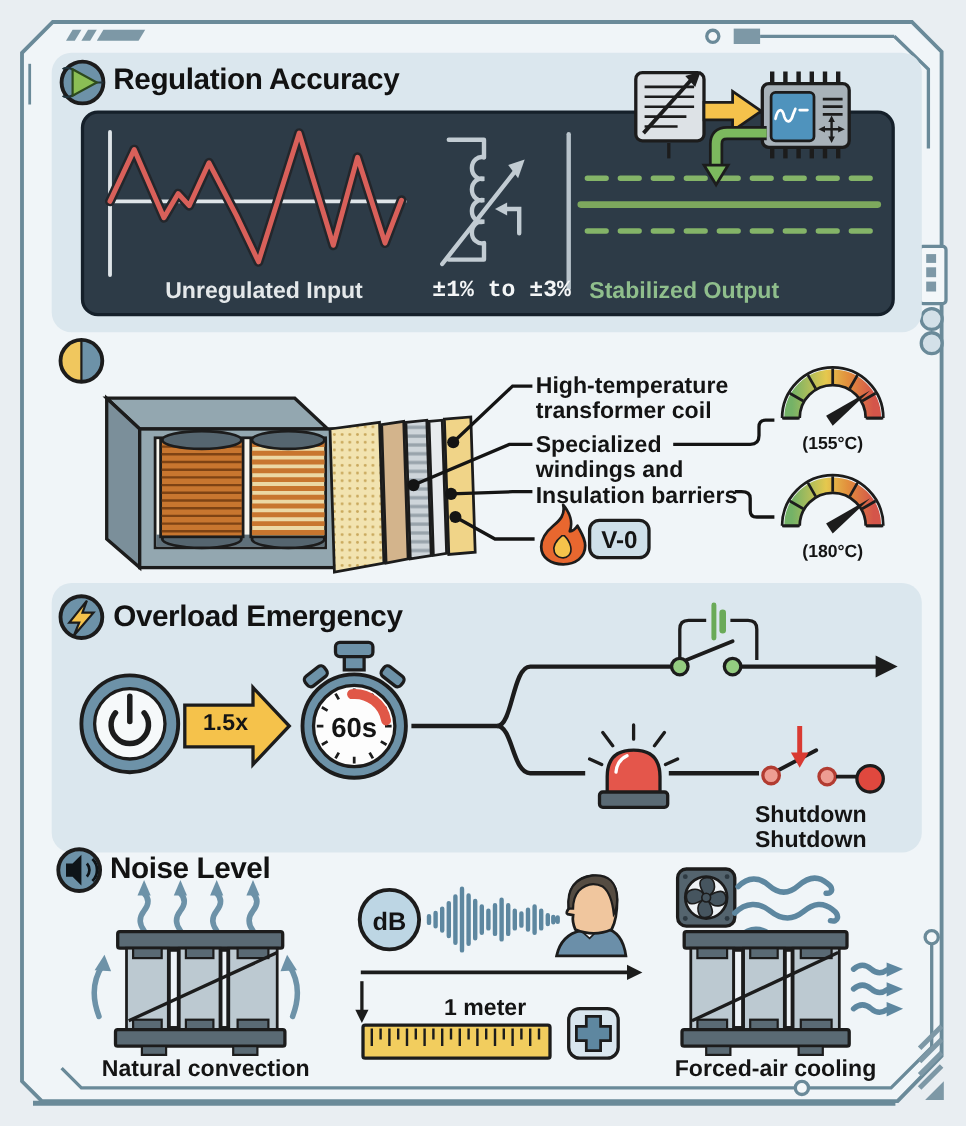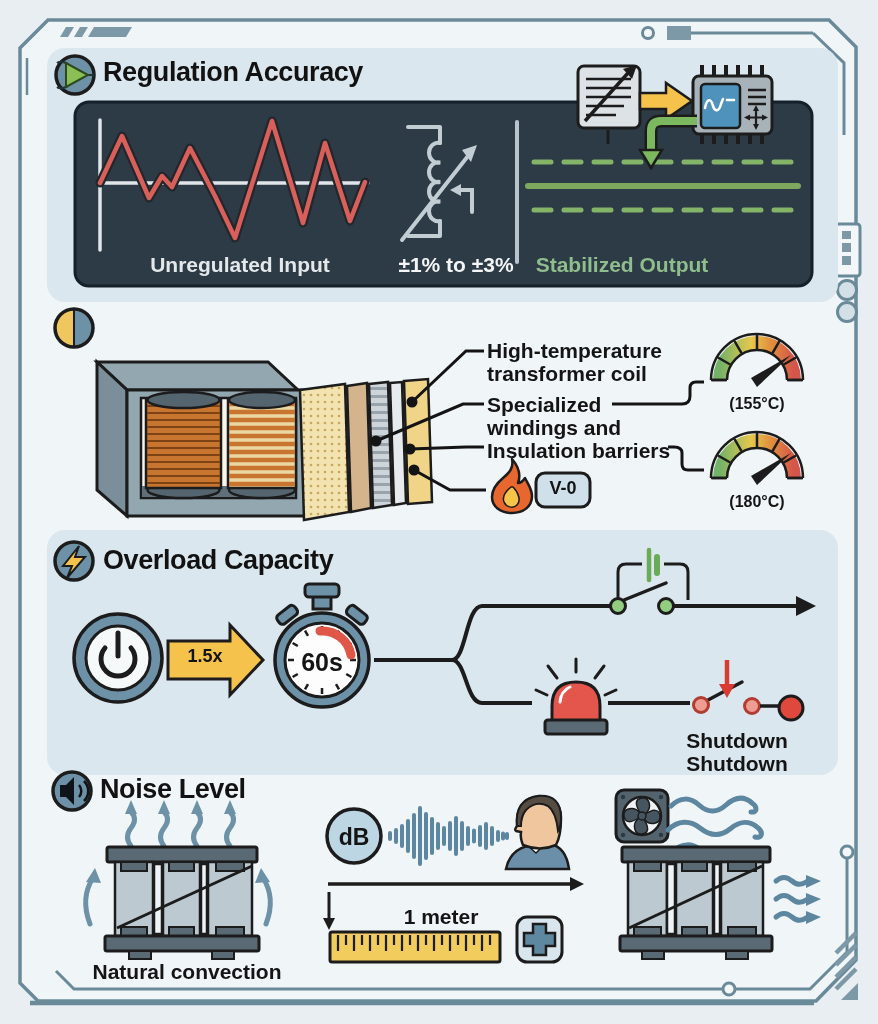--- a/index.html
+++ b/index.html
@@ -1,23 +1,23 @@
 <!DOCTYPE html>
 <html><head>
 <meta charset="utf-8">
 <style>
   body{margin:0;background:#e9eef2;font-family:"Liberation Sans",sans-serif;}
   #stage{position:relative;width:878px;height:1024px;overflow:hidden;}
   #art{position:absolute;left:0;top:0;}
   .lbl{position:absolute;font-weight:700;color:#141414;white-space:nowrap;line-height:1.05;}
   .ctr{transform:translateX(-50%);}
   .title{font-size:27px;font-weight:800;letter-spacing:-0.4px;color:#121212;}
-  .s21{font-size:21px;} .s22{font-size:18px;} .s19{font-size:16px;}
-  .s27{font-size:18px;} .s25{font-size:25px;} .s23{font-size:23px;}
-  .panel-gray{color:#e4e8ea;} .panel-white{color:#f3f5f6;} .panel-green{color:#8fbe8c;}
+  .s21{font-size:21px;} .s22{font-size:22px;} .s19{font-size:16px;}
+  .s27{font-size:21px;} .s25{font-size:25px;} .s23{font-size:23px;}
+  .panel-gray{color:#e4e8ea;} .panel-white{color:#f3f5f6;font-family:Liberation Mono, monospace;} .panel-green{color:#8fbe8c;}
 </style>
 </head>
 <body>
 
 <div id="stage">
 
 <svg id="art" width="878" height="1024" viewBox="0 0 878 1024">
   <defs>
     <linearGradient id="ggrad" x1="0" y1="0" x2="1" y2="0">
       <stop offset="0" stop-color="#74b267"></stop>
@@ -379,24 +379,25 @@
 
 <div class="lbl s21" style="left:487px;top:340px">High-temperature</div>
 <div class="lbl s21" style="left:487px;top:363px">transformer coil</div>
 <div class="lbl s21" style="left:487px;top:394px">Specialized</div>
 <div class="lbl s21" style="left:487px;top:417px">windings and</div>
 <div class="lbl s21" style="left:487px;top:440px">Insulation barriers</div>
 <div class="lbl ctr s22" style="left:563px;top:479px">V-0</div>
 <div class="lbl ctr s19" style="left:757px;top:396px">(155°C)</div>
 <div class="lbl ctr s19" style="left:757px;top:494px">(180°C)</div>
 
-<div class="lbl title" style="left:103px;top:546px">Overload Capacity</div>
+<div class="lbl title" style="left:103px;top:546px">Overload Emergency</div>
 <div class="lbl ctr s27" style="left:205px;top:647px">1.5x</div>
 <div class="lbl ctr s25" style="left:322px;top:649px">60s</div>
 <div class="lbl ctr s21" style="left:737px;top:730px">Shutdown</div>
 <div class="lbl ctr s21" style="left:737px;top:753px">Shutdown</div>
 
 <div class="lbl title" style="left:100px;top:775px">Noise Level</div>
 <div class="lbl ctr s23" style="left:354px;top:825px">dB</div>
 <div class="lbl ctr s21" style="left:441px;top:906px">1 meter</div>
 <div class="lbl ctr s21" style="left:187px;top:961px">Natural convection</div>
+<div class="lbl ctr s21" style="left:705px;top:961px">Forced-air cooling</div>
 
 </div>
 
 </body></html>

